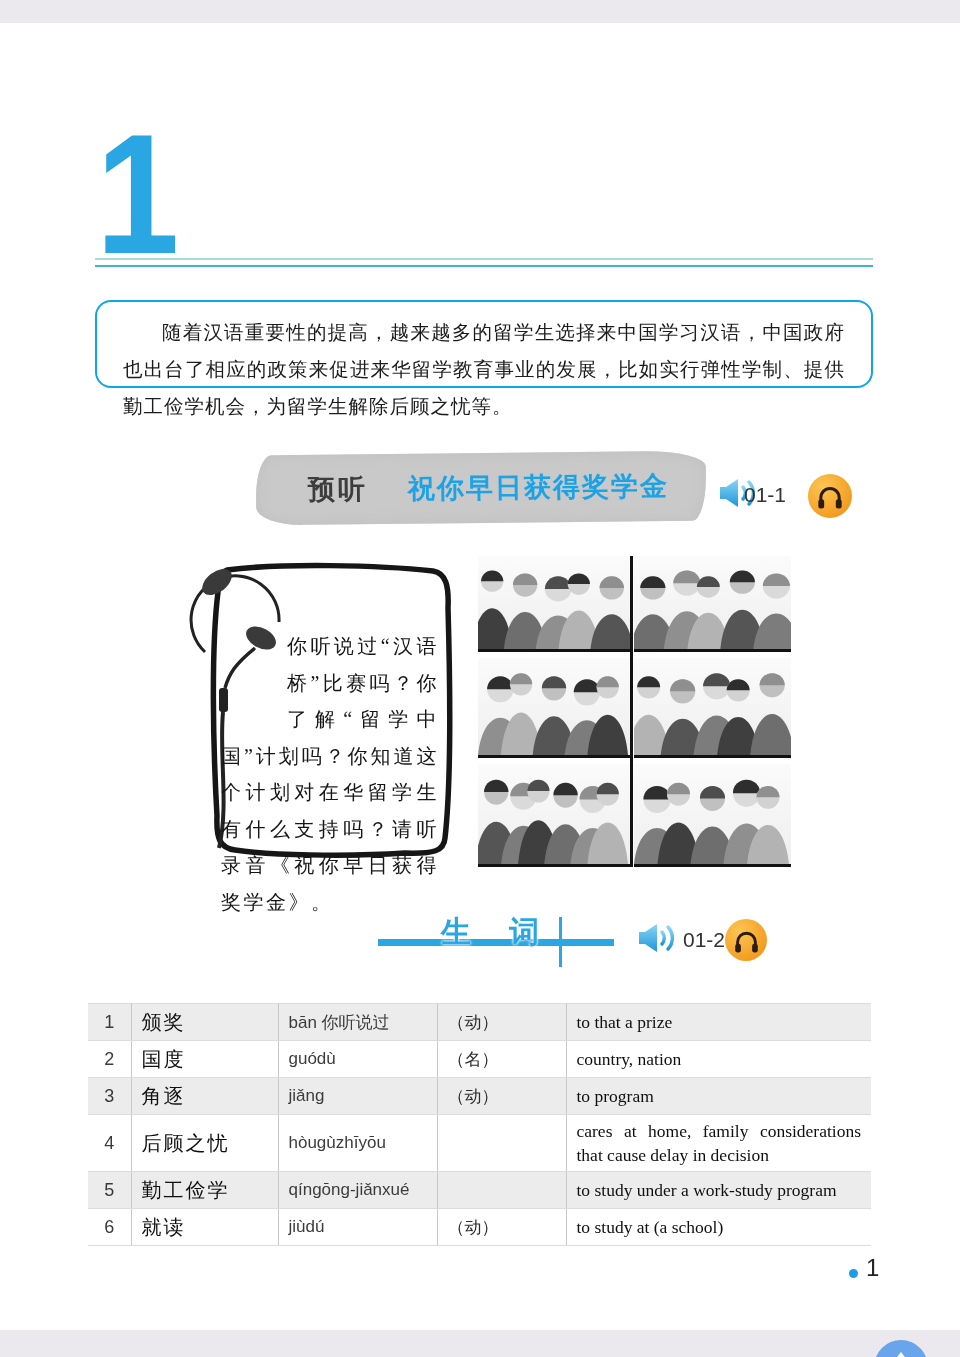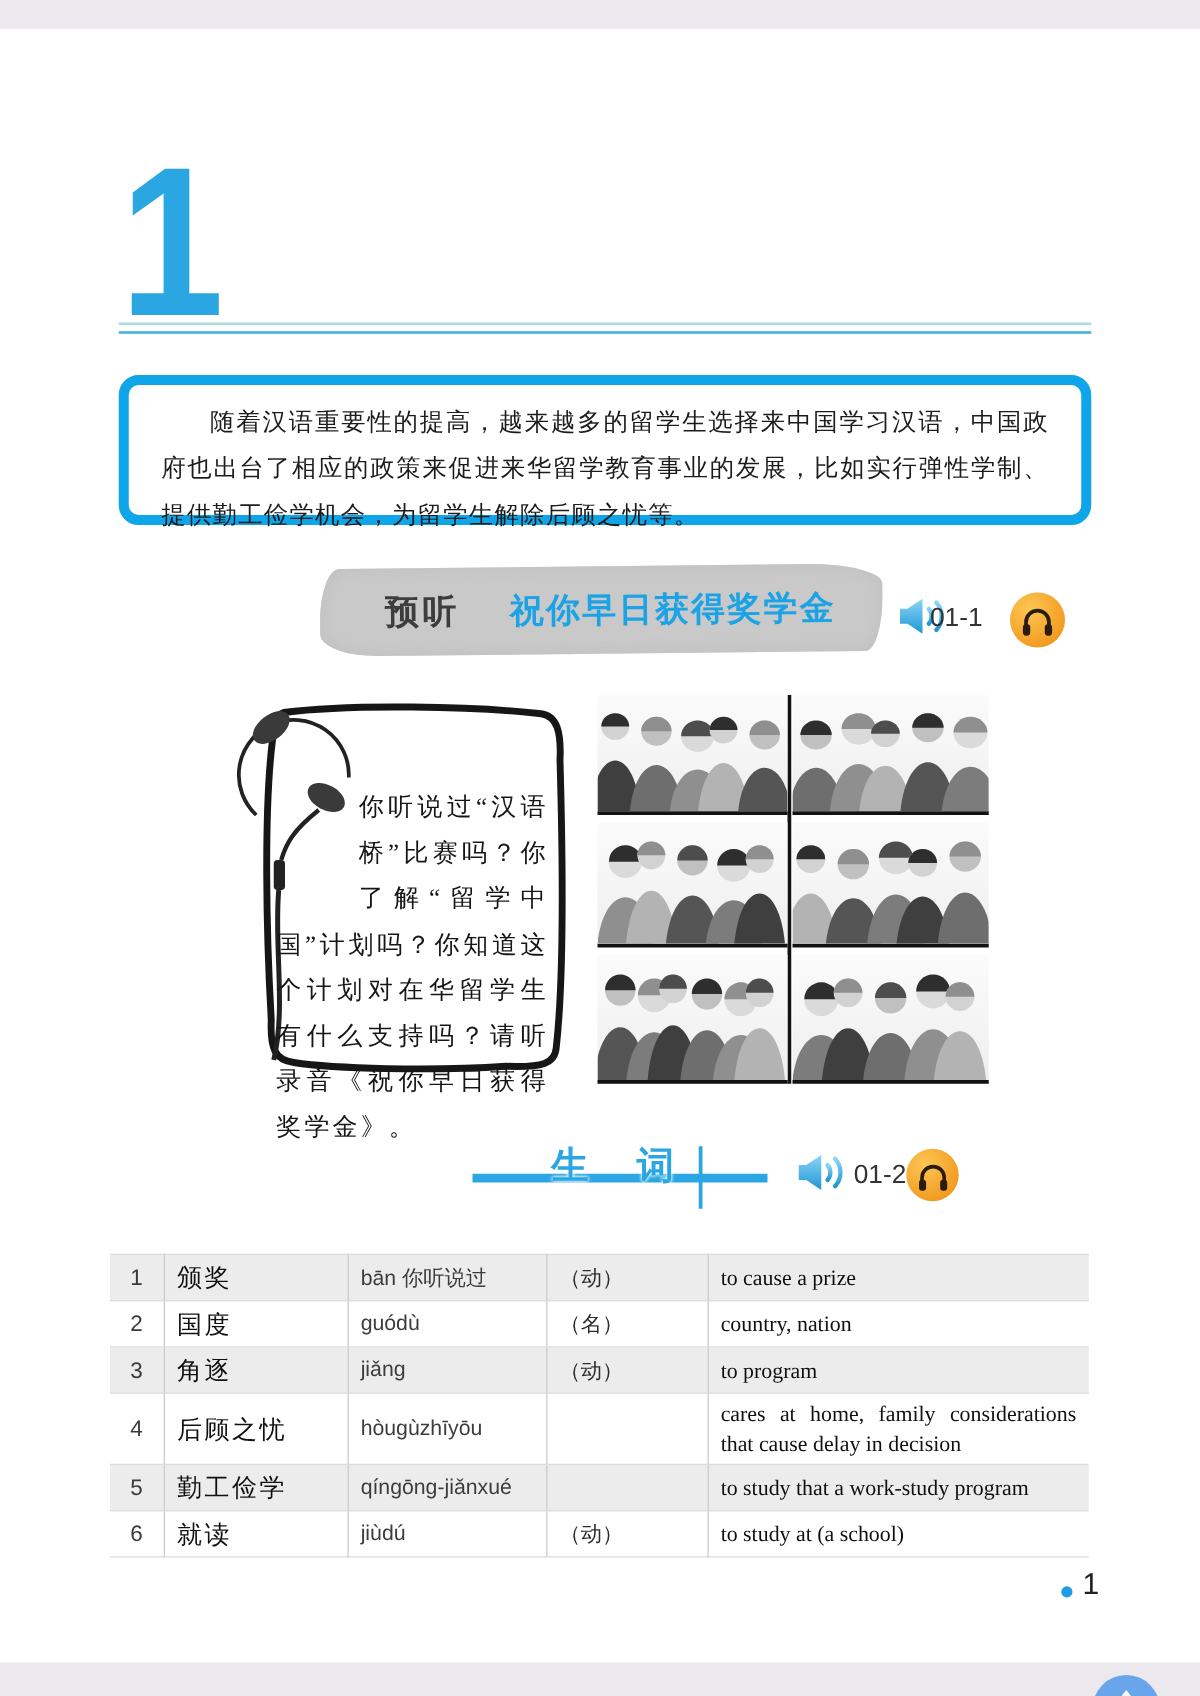--- a/index.html
+++ b/index.html
@@ -9,22 +9,22 @@
 
   
   .chapter-num{left:96px;top:86px;font-size:170px;line-height:1;font-weight:800;
     color:#2aa7e3;font-family:"Liberation Sans",sans-serif;transform:scaleX(.88);transform-origin:left top;}
   .chapter-title{left:222px;top:172px;font-size:44px;font-weight:700;color:#2aa7e3;
     letter-spacing:4px;font-family:"Liberation Serif",serif;}
   .double-rule{left:95px;top:235px;width:778px;height:5px;
     border-top:2px solid #a9dbd8;border-bottom:2px solid #3db2dc;}
 
   
-  .intro-box{left:95px;top:277px;width:778px;height:120px;box-sizing:border-box;
-    border:8px solid #0ea5e9;border-radius:16px;padding:12px 26px 0 26px;background:#fff;}
+  .intro-box{left:95px;top:277px;width:778px;height:88px;box-sizing:border-box;
+    border:2px solid #0ea5e9;border-radius:16px;padding:12px 26px 0 26px;background:#fff;}
   .intro-box p{margin:0;text-indent:2em;font-size:19.5px;line-height:37px;color:#1c1c1c;
     text-align:justify;letter-spacing:1px;font-family:"Liberation Serif",serif;}
 
   
   .banner{left:256px;top:430px;width:450px;height:70px;background:#c9c9c9;
     border-radius:16px 60px 14px 46px / 42px 16px 44px 18px;transform:rotate(-.6deg);
     box-shadow:inset 0 0 14px #bfbfbf;display:flex;align-items:center;padding-left:52px;box-sizing:border-box;}
   .banner .pre{font-size:27px;font-weight:700;color:#3d3d3d;letter-spacing:3px;}
   .banner .btitle{font-size:27px;font-weight:700;color:#1ba3e6;letter-spacing:2px;margin-left:40px;}
 
@@ -281,21 +281,21 @@
         <col class="col-pinyin">
         <col class="col-pos">
         <col class="col-def">
       </colgroup>
     <tbody>
       <tr class="odd row-h1">
         <td class="cell-num">1</td>
         <td class="cell-word">颁奖</td>
         <td class="cell-pinyin">bān 你听说过</td>
         <td class="cell-pos">（动）</td>
-        <td class="cell-def">to cause a prize</td>
+        <td class="cell-def">to that a prize</td>
       </tr>
       <tr class="row-h1">
         <td class="cell-num">2</td>
         <td class="cell-word">国度</td>
         <td class="cell-pinyin">guódù</td>
         <td class="cell-pos">（名）</td>
         <td class="cell-def">country, nation</td>
       </tr>
       <tr class="odd row-h1">
         <td class="cell-num">3</td>
@@ -309,21 +309,21 @@
         <td class="cell-word">后顾之忧</td>
         <td class="cell-pinyin">hòugùzhīyōu</td>
         <td class="cell-pos"></td>
         <td class="cell-def">cares at home, family considerations that cause delay in decision</td>
       </tr>
       <tr class="odd row-h1">
         <td class="cell-num">5</td>
         <td class="cell-word">勤工俭学</td>
         <td class="cell-pinyin">qíngōng-jiǎnxué</td>
         <td class="cell-pos"></td>
-        <td class="cell-def">to study that a work-study program</td>
+        <td class="cell-def">to study under a work-study program</td>
       </tr>
       <tr class="row-h1">
         <td class="cell-num">6</td>
         <td class="cell-word">就读</td>
         <td class="cell-pinyin">jiùdú</td>
         <td class="cell-pos">（动）</td>
         <td class="cell-def">to study at (a school)</td>
       </tr>
     </tbody>
   </table>

